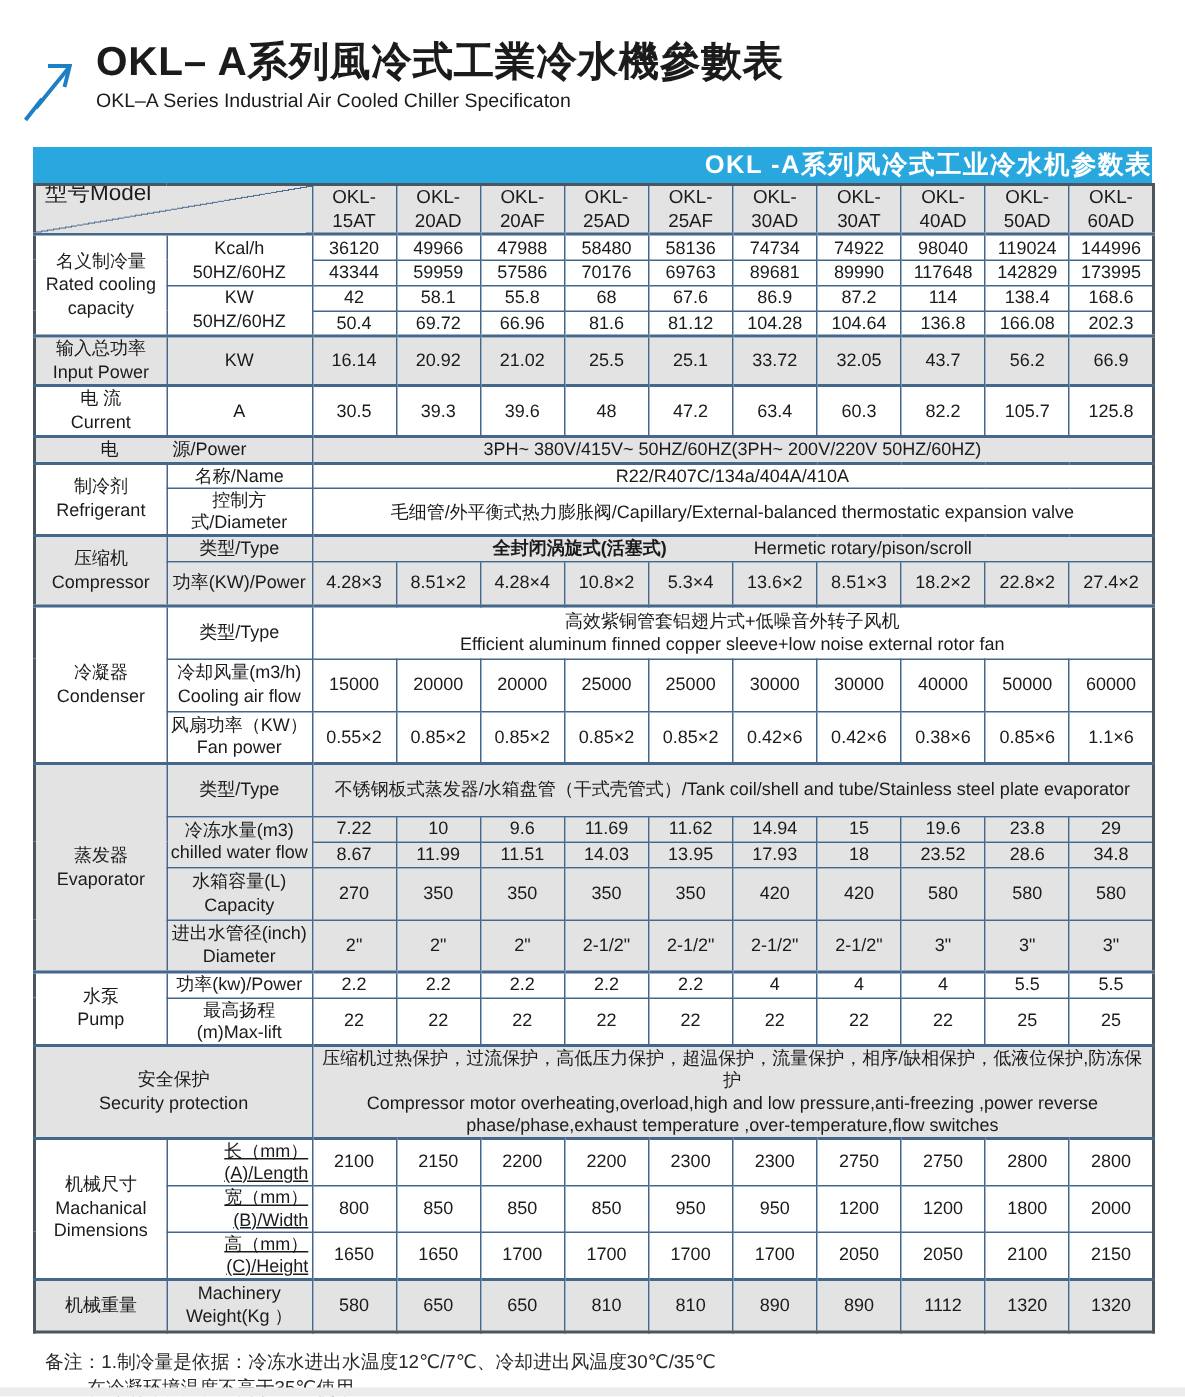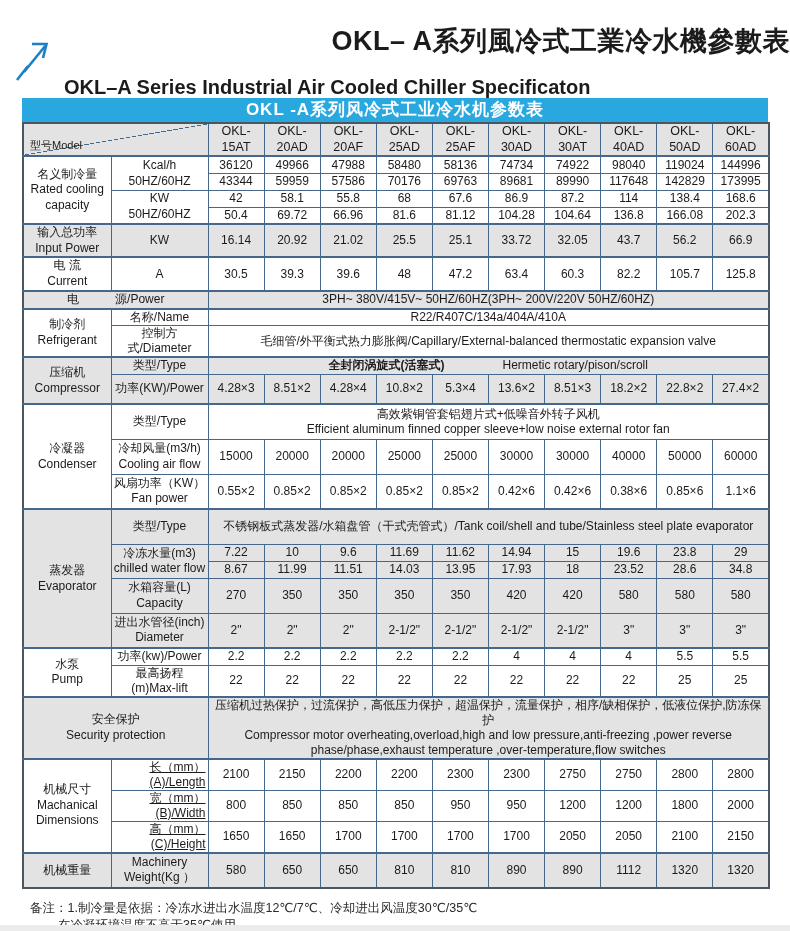--- a/index.html
+++ b/index.html
@@ -11,26 +11,26 @@
   }
   *{box-sizing:border-box;margin:0;padding:0;}
   body{
     width:790px;height:931px;overflow:hidden;background:#ffffff;
     font-family:"Liberation Sans","DejaVu Sans",sans-serif;color:var(--ink);
     position:relative;
   }
   
   .doc-header{position:relative;padding:26px 0 0 64px;height:98px;}
   .arrow-logo{position:absolute;left:13px;top:36px;}
-  .doc-title{font-size:27px;font-weight:bold;letter-spacing:.5px;line-height:1.15;text-align:right;}
-  .doc-subtitle{font-size:20px;font-weight:700;margin-top:19px;}
+  .doc-title{font-size:27px;font-weight:bold;letter-spacing:.5px;line-height:1.15;}
+  .doc-subtitle{font-size:13px;font-weight:400;margin-top:2px;}
   
   .table-wrap{width:746px;margin-left:22px;}
   .table-caption{
-    background:var(--blue);color:#fff;text-align:center;
+    background:var(--blue);color:#fff;text-align:right;
     font-size:17px;font-weight:bold;height:24px;line-height:24px;letter-spacing:1px;
   }
   table.spec{
     width:746px;border-collapse:collapse;table-layout:fixed;
     border:2px solid var(--bc-dark);
     font-size:12px;color:var(--ink);
   }
   col.c-cat{width:88px;} col.c-item{width:97px;} col.c-val{width:56.1px;}
   td,th{
     border:1px solid var(--bc);text-align:center;vertical-align:middle;
@@ -43,21 +43,21 @@
   .h32{height:32px}.h33{height:33px}.h35{height:35px}.h52{height:52px}
   .blk{display:block;}
   td.cat .blk, td.item .blk{line-height:1.3;}
   td.item-left{text-align:right;padding-left:3px;text-decoration:underline;}
   
   th.corner{
     position:relative;background:var(--gray);
     background-image:linear-gradient(to bottom right,
       transparent 49.4%, var(--bc) 49.4%, var(--bc) 50.6%, transparent 50.6%);
   }
-  th.corner .corner-model{position:absolute;left:6px;bottom:3px;font-size:11px;}
+  th.corner .corner-model{position:absolute;left:6px;bottom:17px;font-size:15px;}
   th.corner .corner-items{position:absolute;right:8px;top:3px;font-size:15px;margin-top:35px;}
   
   td.val-duo{white-space:nowrap;}
   td.val-duo span{display:inline-block;}
   td.val-duo span:first-child{margin-right:58px;font-weight:bold;}
   
   td.ps-label span.ps-zh{display:inline-block;margin-right:36px;}
   
   .notes{margin:11px 0 0 30px;font-size:12.5px;line-height:17.5px;color:#2a2a2a;}
   .notes .ind1{padding-left:18px;}

